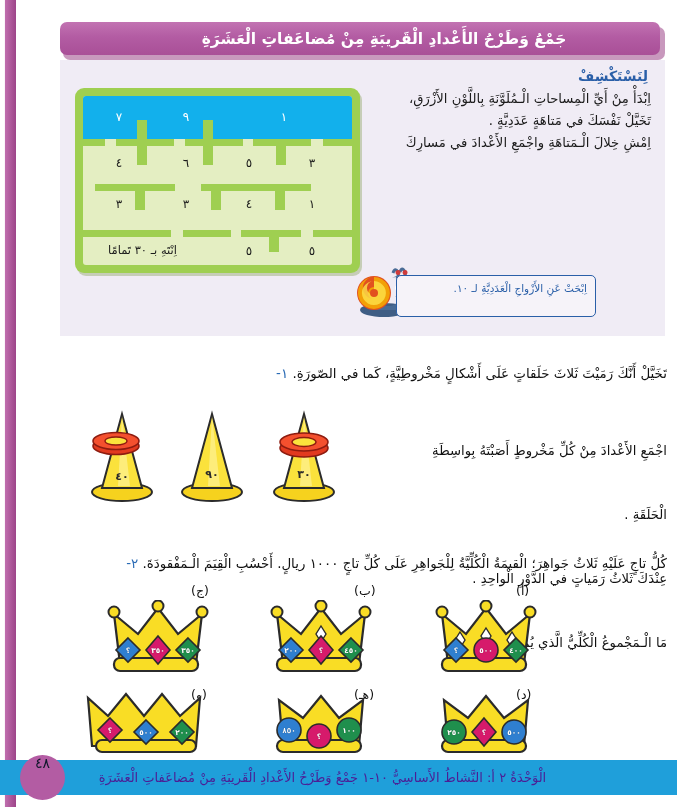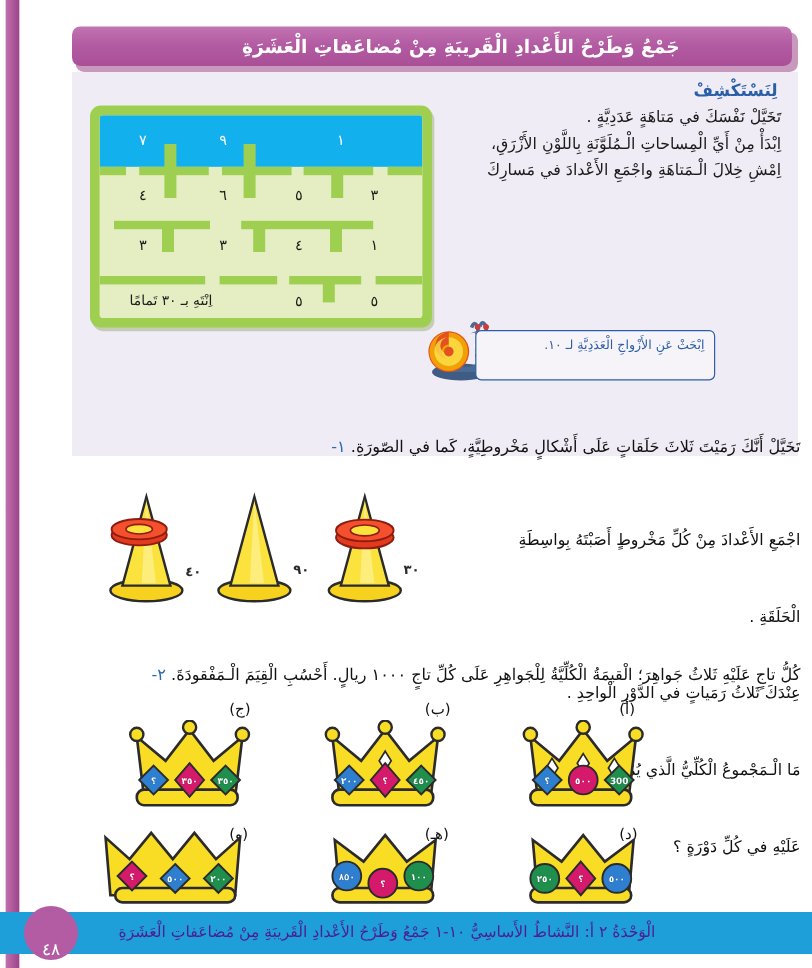--- a/index.html
+++ b/index.html
@@ -60,21 +60,21 @@
     font-size: 15.5px;
     font-weight: bold;
     letter-spacing: .2px;
     white-space: nowrap;
   }
 
   
   .explore-panel {
     position: absolute;
     left: 60px; top: 60px;
-    width: 605px; height: 320px;
+    width: 605px; height: 276px;
     background: #f0ecf5;
   }
 
   .explore-label {
     position: absolute;
     right: 17px; top: 8px;
     color: #2a5fa8;
     font-size: 14px;
     font-weight: bold;
   }
@@ -177,21 +177,20 @@
   
   .cone-wrap { position: absolute; }
   .cone-num {
     position: absolute;
     font-size: 11px;
     color: #2b2b2b;
     font-weight: bold;
     z-index: 6;
     text-align: center;
     width: 30px;
-    padding-left: 39px;
   }
 
   
   .crown-wrap { position: absolute; }
   .crown-label {
     position: absolute;
     font-size: 12.5px;
     color: #111111;
   }
   .gem-text {
@@ -221,23 +220,23 @@
     white-space: nowrap;
     margin-right: 32px;
   }
   .page-circle {
     position: absolute;
     left: 20px; bottom: 7px;
     width: 45px; height: 45px;
     border-radius: 50%;
     background: #b35ca3;
     display: flex;
-    align-items: flex-end;
+    align-items: flex-start;
     justify-content: center;
-    color: #ffffff;
+    color: #0f172a;
     font-size: 14px;
   }
 </style>
 </head>
 <body>
 
 <div class="spine">
   <div class="spine-inner"></div>
 </div>
 
@@ -246,22 +245,22 @@
   <div class="header-bar">
     <span class="header-title">جَمْعُ وَطَرْحُ الأَعْدادِ الْقَريبَةِ مِنْ مُضاعَفاتِ الْعَشَرَةِ</span>
   </div>
 </div>
 
 <div class="explore-panel">
 
   <div class="explore-label">لِنَسْتَكْشِفْ</div>
 
   <div class="explore-body">
+    <div>اِبْدَأْ مِنْ أَيِّ الْمِساحاتِ الْـمُلَوَّنَةِ بِاللَّوْنِ الأَزْرَقِ،</div>
     <div>تَخَيَّلْ نَفْسَكَ في مَتاهَةٍ عَدَدِيَّةٍ .</div>
-    <div>اِبْدَأْ مِنْ أَيِّ الْمِساحاتِ الْـمُلَوَّنَةِ بِاللَّوْنِ الأَزْرَقِ،</div>
     <div>اِمْشِ خِلالَ الْـمَتاهَةِ واجْمَعِ الأَعْدادَ في مَسارِكَ</div>
   </div>
 
   <div class="maze-outer">
     <div class="maze-inner">
       <div class="maze-blue"></div>
 
       <div class="wall" style="left:0;top:43px;width:22px;height:7px;"></div>
       <div class="wall" style="left:33px;top:43px;width:58px;height:7px;"></div>
       <div class="wall" style="left:102px;top:43px;width:58px;height:7px;"></div>
@@ -331,21 +330,20 @@
 <div class="q-line" style="right:10px; top:363px;">
   <span>تَخَيَّلْ أَنَّكَ رَمَيْتَ ثَلاثَ حَلَقاتٍ عَلَى أَشْكالٍ مَخْروطِيَّةٍ، كَما في الصّورَةِ.</span>
   <span class="q-num">١-</span>
 </div>
 
 <div class="q1-block">
   <div>اجْمَعِ الأَعْدادَ مِنْ كُلِّ مَخْروطٍ أَصَبْتَهُ بِواسِطَةِ</div>
   <div>الْحَلَقَةِ .</div>
   <div>عِنْدَكَ ثَلاثُ رَمَياتٍ في الدَّوْرِ الْواحِدِ .</div>
   <div>مَا الْـمَجْموعُ الْكُلِّيُّ الَّذي يُمْكِنُكَ أَنْ تَحْصُلَ</div>
-  <div>عَلَيْهِ في كُلِّ دَوْرَةٍ ؟</div>
 </div>
 
 <div class="cone-wrap" style="left:262px; top:408px; width:84px; height:96px;">
   <svg viewBox="0 0 84 96" width="84" height="96">
     <ellipse cx="42" cy="84" rx="30" ry="9" fill="#f6d21e" stroke="#2b2b2b" stroke-width="2"></ellipse>
     <path d="M42 6 L62 80 L22 80 Z" fill="#fbe23c" stroke="#2b2b2b" stroke-width="2"></path>
     <path d="M42 8 L50 78 L38 78 Z" fill="#fdee86" opacity=".85"></path>
     <ellipse cx="42" cy="40" rx="24" ry="9" fill="#e23a1f" stroke="#8e1c10" stroke-width="1.6"></ellipse>
     <ellipse cx="42" cy="34" rx="24" ry="9" fill="#f4502e" stroke="#8e1c10" stroke-width="1.6"></ellipse>
     <ellipse cx="42" cy="34" rx="12" ry="4.5" fill="#fbe23c" stroke="#8e1c10" stroke-width="1.4"></ellipse>
@@ -387,21 +385,21 @@
     <circle cx="24" cy="12" r="5.5" fill="#f9dd25" stroke="#2b2b2b" stroke-width="2"></circle>
     <circle cx="68" cy="6" r="5.5" fill="#f9dd25" stroke="#2b2b2b" stroke-width="2"></circle>
     <circle cx="112" cy="12" r="5.5" fill="#f9dd25" stroke="#2b2b2b" stroke-width="2"></circle>
     <path d="M68 28 L73 36 L68 44 L63 36 Z" fill="#ffffff" stroke="#2b2b2b" stroke-width="1.4"></path>
     <path d="M42 32 L47 40 L42 48 L37 40 Z" fill="#ffffff" stroke="#2b2b2b" stroke-width="1.4"></path>
     <path d="M94 32 L99 40 L94 48 L89 40 Z" fill="#ffffff" stroke="#2b2b2b" stroke-width="1.4"></path>
     <path d="M98 38 L110 50 L98 62 L86 50 Z" fill="#1f8f4d" stroke="#2b2b2b" stroke-width="1.6"></path>
     <circle cx="68" cy="50" r="12" fill="#d61a6b" stroke="#2b2b2b" stroke-width="1.6"></circle>
     <path d="M38 38 L50 50 L38 62 L26 50 Z" fill="#2f7fd0" stroke="#2b2b2b" stroke-width="1.6"></path>
   </svg>
-  <span class="gem-text" style="left:85px; top:46px;">300</span>
+  <span class="gem-text" style="left:85px; top:46px;">٤٠٠</span>
   <span class="gem-text" style="left:55px; top:46px;">٥٠٠</span>
   <span class="gem-text" style="left:25px; top:46px;">؟</span>
 </div>
 
 <div class="crown-label" style="left:354px; top:583px;">(ب)</div>
 <div class="crown-wrap" style="left:253px; top:600px; width:130px; height:78px;">
   <svg viewBox="0 0 130 78" width="130" height="78">
     <path d="M12 64 L6 14 L30 34 L50 8 L70 34 L94 14 L88 64 Z" fill="#f9dd25" stroke="#2b2b2b" stroke-width="2.2" transform="translate(18,0)"></path>
     <rect x="24" y="58" width="84" height="13" rx="6" fill="#f9dd25" stroke="#2b2b2b" stroke-width="2.2"></rect>
     <circle cx="24" cy="12" r="5.5" fill="#f9dd25" stroke="#2b2b2b" stroke-width="2"></circle>

